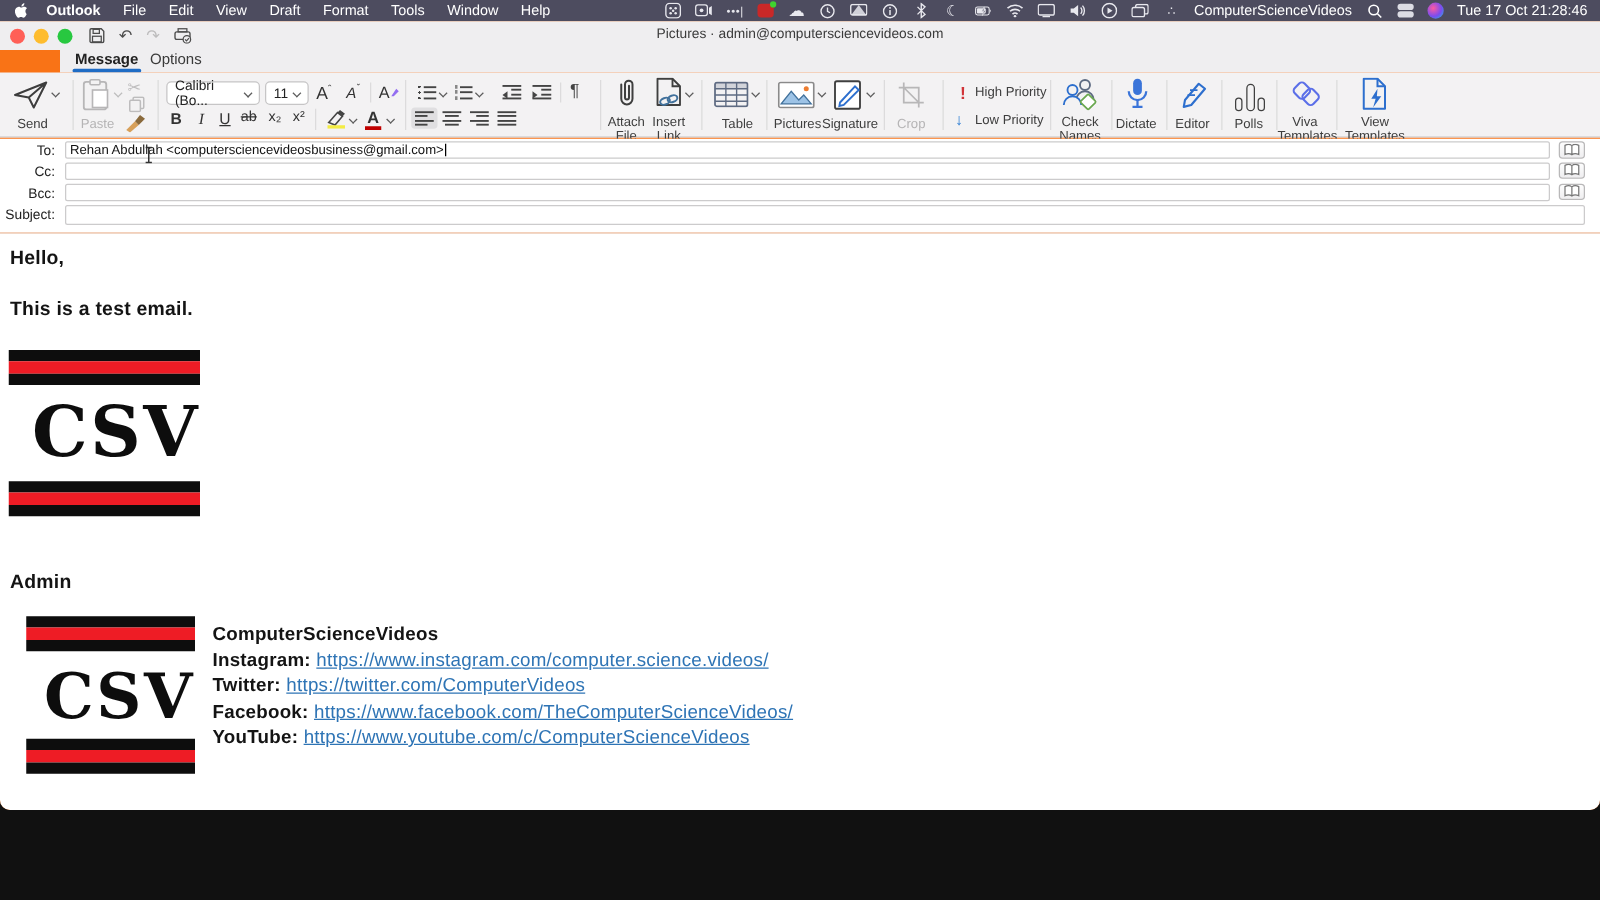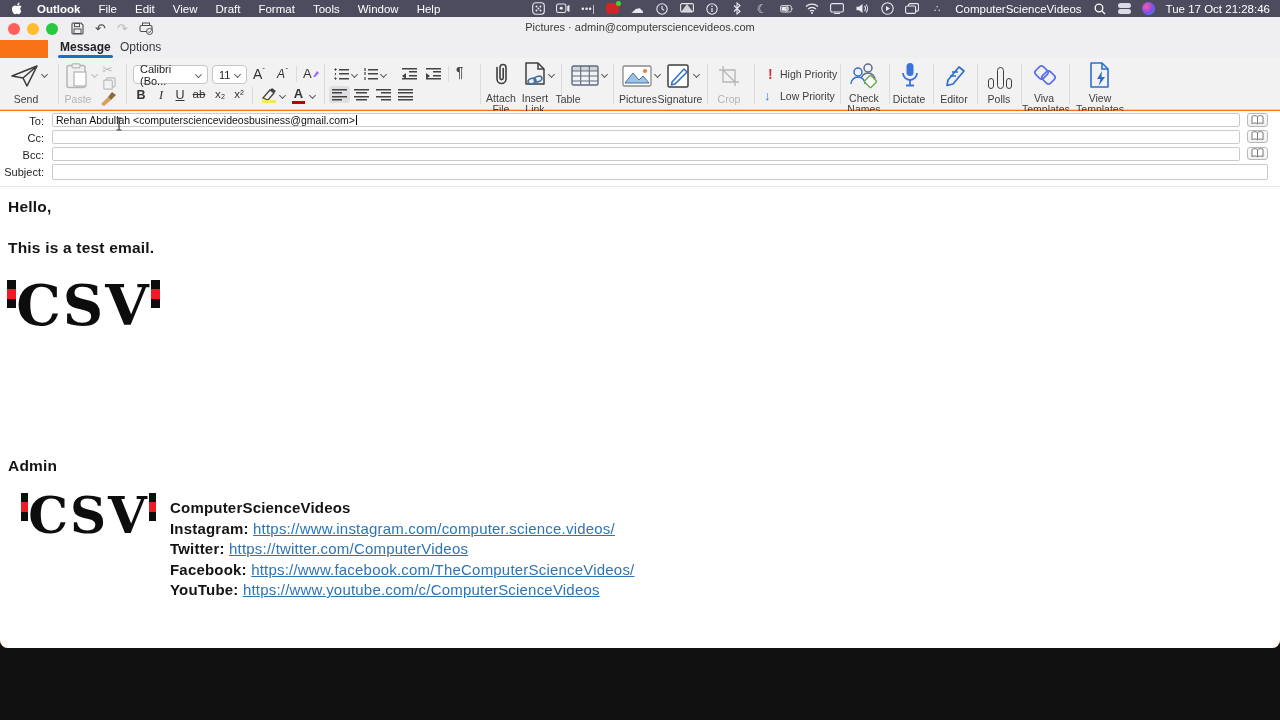--- a/index.html
+++ b/index.html
@@ -62,21 +62,21 @@
           font-size:10.5px; color:#111; display:flex; align-items:center; padding-left:3px; }
   .caret { width:1px; height:10px; background:#000; margin-left:1px; }
   .bookbtn { position:absolute; left:1247px; width:21px; height:13.5px; border:1px solid #b9b8b9; border-radius:3px;
              background:linear-gradient(#fdfdfd,#efeef0); display:flex; align-items:center; justify-content:center; }
   .bodysep { position:absolute; left:0; top:186px; width:1280px; height:1px; background:#e9e8e9; }
 
   
   .msgbody { position:absolute; left:0; top:187px; width:1280px; height:533px; background:#fff;
              font-size:15.5px; font-weight:600; color:#141414; letter-spacing:.2px; }
   .btext { position:absolute; white-space:nowrap; }
-  .csv-logo { position:absolute; display:flex; flex-direction:row; justify-content:space-between; }
+  .csv-logo { position:absolute; display:flex; flex-direction:column; justify-content:space-between;align-items:flex-end; }
   .csv-bar { width:100%; display:flex; flex-direction:column; }
   .csv-bar i { display:block; }
   .csv-word { font-family:"DejaVu Serif", serif; font-weight:800; color:#0d0d0d; text-align:center; line-height:.9; letter-spacing:2px; }
   .sig-text { position:absolute; left:170px; top:498px; line-height:20.5px; font-size:15px; }
   .sig-line { white-space:nowrap; }
   .sig-label { font-weight:600; color:#141414; }
   .sig-link { color:#2e74b5; text-decoration:underline; font-weight:500; }
 
   svg { display:block; }
   .abs { position:absolute; }
@@ -374,21 +374,21 @@
     <span class="rsep" style="left:561px;"></span>
 
     <span class="abs" style="left:571px;top:7px;">
       <svg width="28" height="21" viewBox="0 0 28 21">
           <rect x="1" y="1" width="26" height="19" rx="1.5" fill="none" stroke="#5e6b82" stroke-width="1.4"></rect>
           <rect x="1" y="1" width="26" height="5" fill="#5e6b82" opacity=".22"></rect>
           <path d="M1 6 H27 M1 11 H27 M1 16 H27 M9.7 1 V20 M18.3 1 V20" stroke="#5e6b82" stroke-width="1.1"></path>
         </svg>
     </span>
     <span class="chev" style="left:602px;top:14px;"></span>
-    <div class="rlabel" style="left:548px;top:36px;width:40px;">Table</div>
+    <div class="rlabel" style="left:570px;top:36px;width:40px;">Table</div>
     <span class="rsep" style="left:613px;"></span>
 
     <span class="abs" style="left:622px;top:7px;">
       <svg width="30" height="22" viewBox="0 0 30 22">
           <rect x="1" y="1" width="28" height="20" rx="1.5" fill="#fff" stroke="#8a8a8a" stroke-width="1.3"></rect>
           <path d="M3 18 L11 8 L17 15 L21 11 L27 18 Z" fill="#9dc3e6" stroke="#41719c" stroke-width="1"></path>
           <circle cx="23" cy="6" r="2" fill="#ed7d31"></circle>
         </svg>
     </span>
     <span class="chev" style="left:655px;top:14px;"></span>

